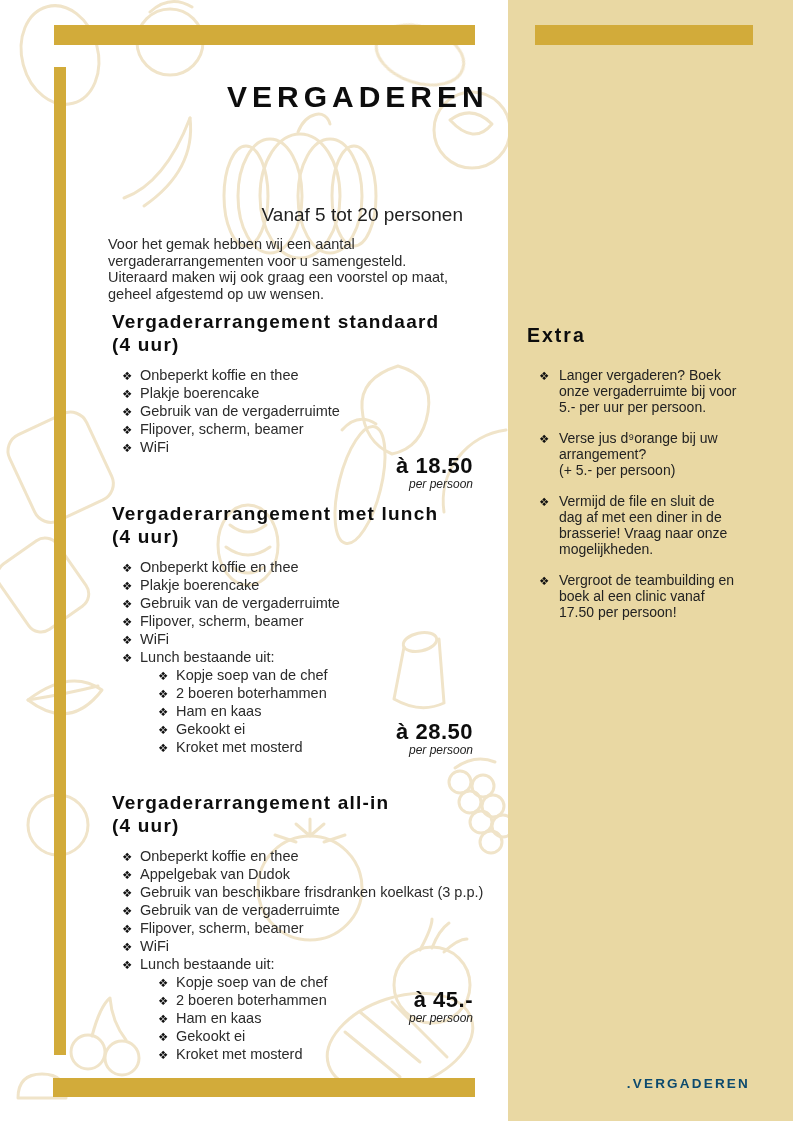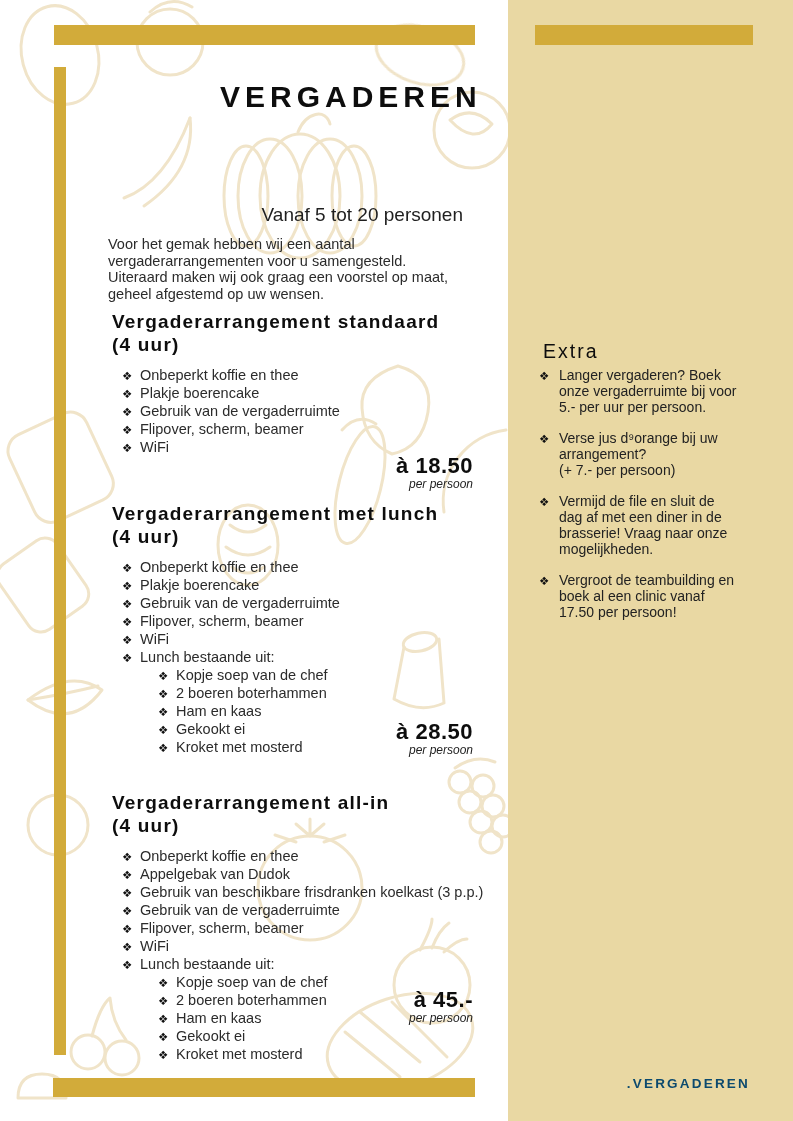--- a/index.html
+++ b/index.html
@@ -13,21 +13,21 @@
   
   .beige-panel { position:absolute; left:508px; top:0; width:285px; height:1121px; background:#e9d8a3; z-index:1; }
   
   .bar { position:absolute; background:#d2ab3a; z-index:2; }
   .bar-top-left  { left:54px;  top:25px;  width:421px; height:20px; }
   .bar-top-right { left:535px; top:25px;  width:218px; height:20px; }
   .bar-left      { left:54px;  top:67px;  width:12px;  height:988px; }
   .bar-bottom    { left:53px;  top:1078px; width:422px; height:19px; }
 
   .title {
-    position:absolute; left:220px; top:80px; margin:0; z-index:3;
+    position:absolute; left:227px; top:80px; margin:0; z-index:3;
     font-size:30px; font-weight:bold; letter-spacing:5px; color:#0d0d0d; white-space:nowrap;
   }
   .subtitle {
     position:absolute; right:330px; top:204px; z-index:3;
     font-size:19px; color:#1f1f1f; white-space:nowrap;
   }
   .intro {
     position:absolute; left:108px; top:236px; width:370px; margin:0; z-index:3;
     font-size:14.5px; line-height:16.5px; white-space:pre-line; color:#2b2b2b;
   }
@@ -42,22 +42,22 @@
   .items.sub { margin-top:0; padding-left:46px; }
   .items li { display:flex; align-items:baseline; font-size:14.5px; line-height:17px; white-space:nowrap; color:#2b2b2b; }
   .bullet { flex:none; width:12px; margin-right:6px; font-size:11.5px; color:#111; }
 
   .price-block { position:absolute; right:320px; text-align:right; z-index:3; }
   .p1 { top:454px; } .p2 { top:720px; } .p3 { top:988px; }
   .price { font-size:22px; font-weight:bold; letter-spacing:0.5px; line-height:24px; color:#0d0d0d; white-space:nowrap; }
   .unit  { font-size:12px; font-style:italic; line-height:13px; color:#222; white-space:nowrap; }
 
   .extra-title {
-    position:absolute; left:527px; top:324px; margin:16px; z-index:3;
-    font-size:19.5px; font-weight:normal; letter-spacing:2px; color:#0d0d0d;text-align:center;
+    position:absolute; left:527px; top:324px; margin:0; z-index:3;
+    font-size:19.5px; font-weight:bold; letter-spacing:2px; color:#0d0d0d;text-align:center;
   }
   .extra-items { position:absolute; left:539px; top:367px; width:210px; z-index:3; }
   .extra-item { display:flex; align-items:baseline; margin-bottom:15px; }
   .extra-item .bullet { width:12px; margin-right:8px; font-size:11.5px; }
   .extra-item .txt { font-size:14px; line-height:16px; white-space:pre-line; color:#222; }
 
   .brand {
     position:absolute; right:43px; top:1076px; z-index:3;
     font-size:13.5px; font-weight:bold; letter-spacing:2.2px; color:#0c4a6e; white-space:nowrap;
   }
@@ -313,21 +313,21 @@
   <div class="extra-item">
         <span class="bullet">❖</span>
         <span class="txt">Langer vergaderen? Boek
 onze vergaderruimte bij voor
 5.- per uur per persoon.</span>
       </div>
       <div class="extra-item">
         <span class="bullet">❖</span>
         <span class="txt">Verse jus d⁹orange bij uw
 arrangement?
-(+ 7.- per persoon)</span>
+(+ 5.- per persoon)</span>
       </div>
       <div class="extra-item">
         <span class="bullet">❖</span>
         <span class="txt">Vermijd de file en sluit de
 dag af met een diner in de
 brasserie! Vraag naar onze
 mogelijkheden.</span>
       </div>
       <div class="extra-item">
         <span class="bullet">❖</span>

